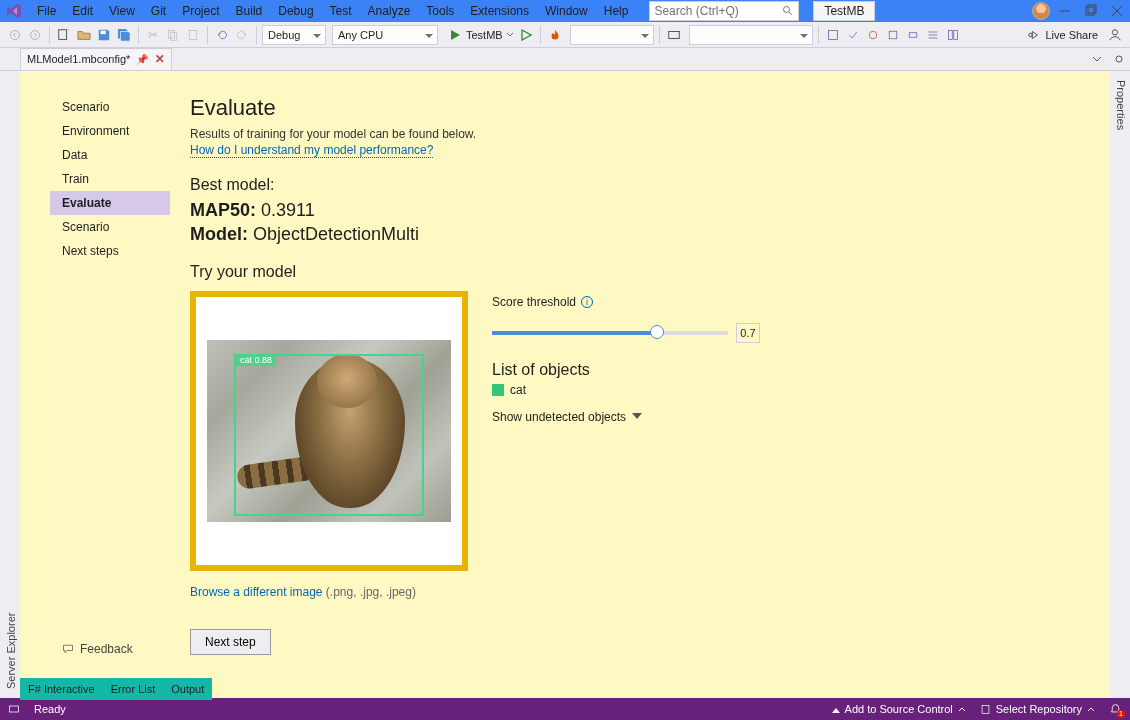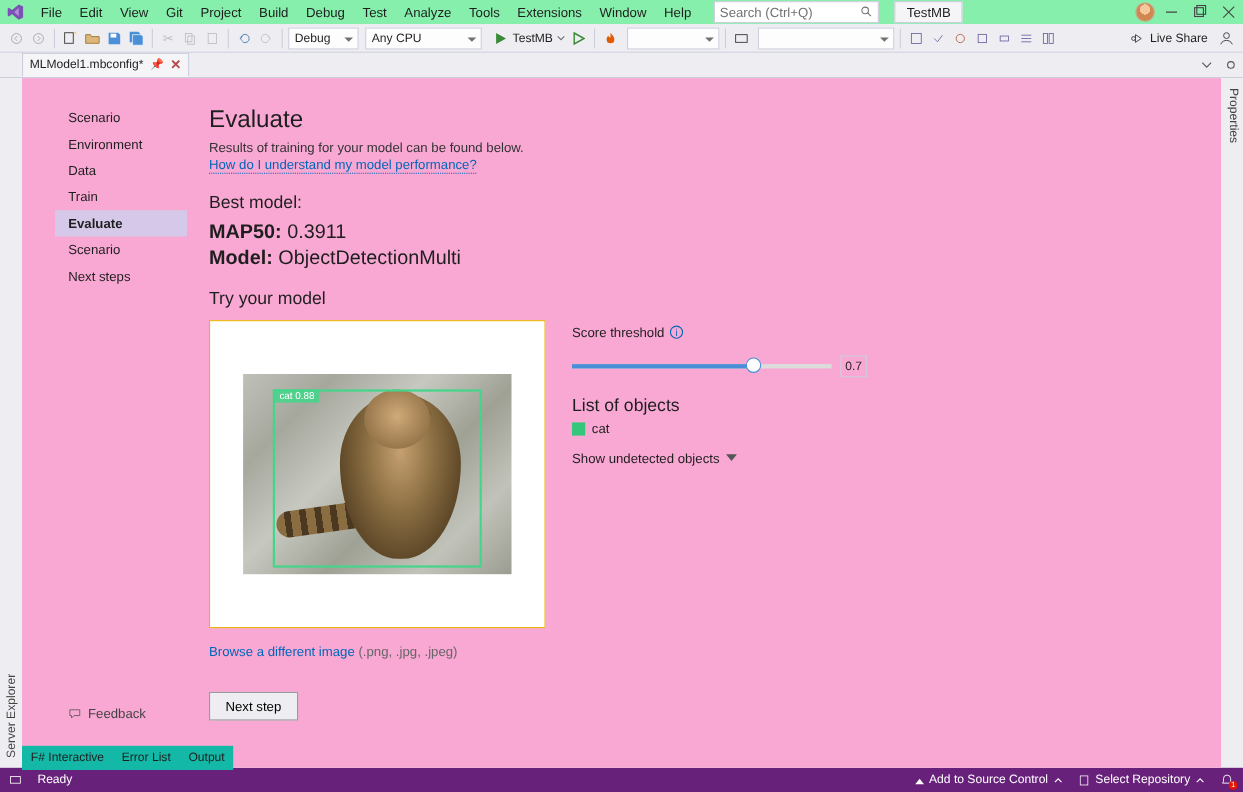--- a/index.html
+++ b/index.html
@@ -1,19 +1,19 @@
 <!DOCTYPE html>
 <html><head>
 <meta charset="utf-8">
 <style>
 * { margin: 0; padding: 0; box-sizing: border-box; font-family: "Segoe UI", Tahoma, sans-serif; }
 body { width: 1130px; height: 720px; background: #eeeef2; overflow: hidden; display: flex; flex-direction: column; font-size: 12px; color: #1e1e1e; }
 
 
-.titlebar { height: 22px; background: #86efac; display: flex; align-items: center; padding: 5px 6px; }
+.titlebar { height: 22px; background: #3b82f6; display: flex; align-items: center; padding: 5px 6px; }
 .vs-logo { width: 16px; height: 16px; margin-right: 8px; }
 .menu { display: flex; gap: 2px; }
 .menu-item { padding: 2px 7px; cursor: default; }
 .search-box { margin-left: 14px; width: 150px; height: 20px; border: 1px solid #cccedb; background: #fff; display: flex; align-items: center; padding: 0 4px; color: #717171; position: relative; }
 .search-icon { margin-left: auto; width: 12px; height: 12px; }
 .solution-name { margin-left: 14px; padding: 2px 10px; border: 1px solid #cccedb; background: #f5f5f7; }
 .title-spacer { flex: 1; }
 .win-btns { display: flex; gap: 12px; align-items: center; margin-left: 8px; }
 .avatar { width: 18px; height: 18px; border-radius: 50%; background: radial-gradient(circle at 50% 35%, #f7c89e 0 35%, #d08850 36% 100%); border: 1px solid #c0b090; }
 .win-btn { width: 14px; height: 14px; color: #444; }
@@ -35,38 +35,38 @@
 .doc-tab .pin { color: #7a7a7a; font-size: 10px; }
 .doc-tab .close { color: #b1474a; font-size: 12px; font-weight: bold; }
 .tabstrip-right { position: absolute; right: 2px; top: 2px; display: flex; gap: 4px; }
 
 
 .workarea { flex: 1; display: flex; background: #fff; border-top: 1px solid #cccedb; min-height: 0; }
 .side-rail { width: 20px; background: #eeeef2; writing-mode: vertical-rl; text-orientation: mixed; font-size: 11px; color: #444; display: flex; flex-direction: column; }
 .side-rail-tab { padding: 8px 2px; border: 1px solid transparent; }
 .side-rail.left .side-rail-tab { transform: rotate(180deg); }
 
-.doc-content { flex: 1; display: flex; background: #f9a8d4; padding: 24px 0 16px 0; position: relative; }
+.doc-content { flex: 1; display: flex; background: #fef9c3; padding: 24px 0 16px 0; position: relative; }
 
 
 .step-nav { width: 120px; margin-left: 30px; }
 .step-nav-item { padding: 5px 12px; font-size: 12px; cursor: default; border-radius: 0; }
 .step-nav-item.active { background: #d6c8e8; font-weight: 600; }
 
 
 .panel { margin-left: 20px; max-width: 640px; }
 .panel h1 { font-size: 22px; font-weight: 400; margin-bottom: 6px; }
 .panel .subtitle { font-size: 12px; color: #333; }
 .panel .help-link { color: #0066b8; text-decoration: none; border-bottom: 1px dotted #0066b8; font-size: 12px; display: inline-block; margin-top: 2px; }
 .section-h { font-size: 16px; font-weight: 400; margin-top: 18px; margin-bottom: 6px; }
 .metric-row { font-size: 18px; margin-bottom: 3px; }
 .metric-row b { font-weight: 600; display: inline-block; min-width: 54px; }
 
 .try-area { display: flex; gap: 24px; margin-top: 10px; }
-.img-box { width: 306px; height: 280px; border: 1px solid #eab308; display: flex; align-items: center; justify-content: center; position: relative; background: #fff; }
+.img-box { width: 278px; height: 280px; border: 6px solid #eab308; display: flex; align-items: center; justify-content: center; position: relative; background: #fff; }
 .cat-img { width: 244px; height: 182px; background:
   linear-gradient(135deg, #bfc0b8 0%, #a6a79d 20%, #c7c8c0 40%, #a0a195 60%, #c1c2b9 80%, #9c9d92 100%);
   position: relative; overflow: hidden; }
 .cat-shape { position: absolute; left: 88px; top: 18px; width: 110px; height: 150px;
   background: radial-gradient(ellipse at 50% 35%, #c6a070 0%, #8a6e42 40%, #614a2a 70%, #4a3820 100%);
   border-radius: 50% 50% 48% 48% / 42% 42% 58% 58%; }
 .cat-head { position: absolute; left: 110px; top: 14px; width: 60px; height: 54px; background: radial-gradient(circle at 50% 45%, #d0aa78, #7e6038); border-radius: 50%; }
 .cat-ear-l { position: absolute; left: 112px; top: 10px; width: 0; height: 0; border: 11px solid transparent; border-bottom: 16px solid #7e6038; }
 .cat-ear-r { position: absolute; left: 150px; top: 10px; width: 0; height: 0; border: 11px solid transparent; border-bottom: 16px solid #7e6038; }
 .cat-tail { position: absolute; left: 30px; top: 120px; width: 90px; height: 24px; background: repeating-linear-gradient(90deg, #8a6e42 0 8px, #4a3820 8px 14px); border-radius: 12px; transform: rotate(-8deg); }

